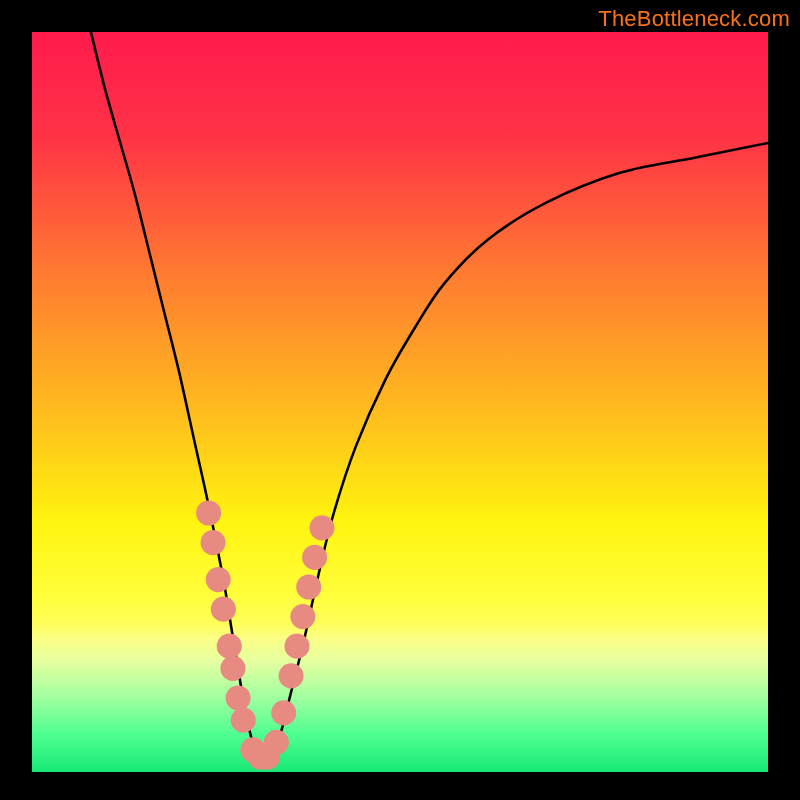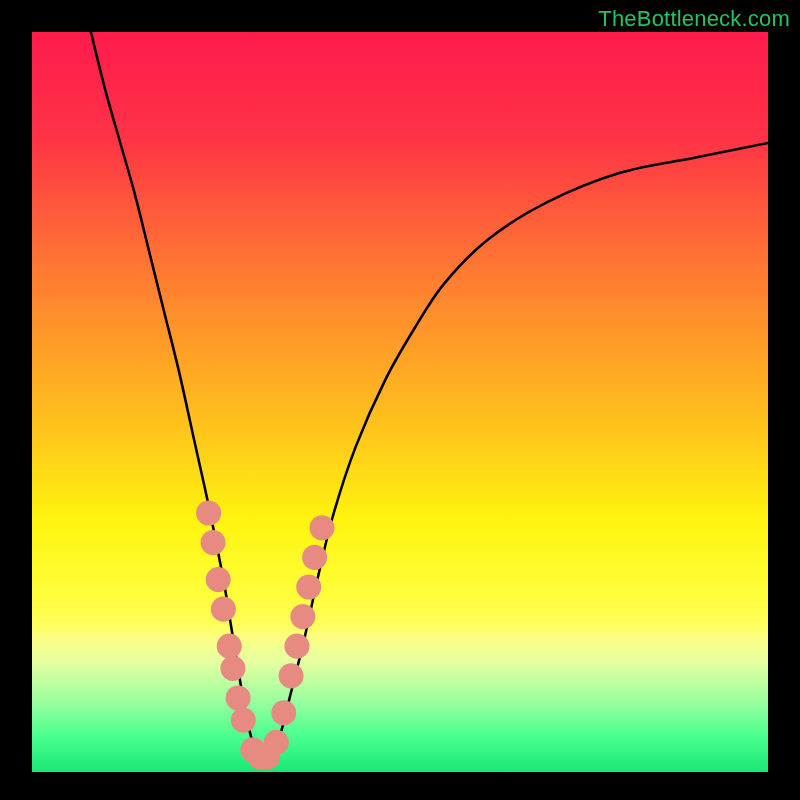--- a/index.html
+++ b/index.html
@@ -22,21 +22,21 @@
     
     left: 32px;
     top: 32px;
     width: 736px;
     height: 740px;
   }
   .watermark {
     position: absolute;
     top: 6px;
     right: 10px;
-    color: #22c55e;
+    color: #f97316;
     font-size: 22px;
     font-weight: 400;
     letter-spacing: 0.2px;
   }
   svg { display: block; }
 </style>
 </head>
 <body>
 
 <div class="frame">

